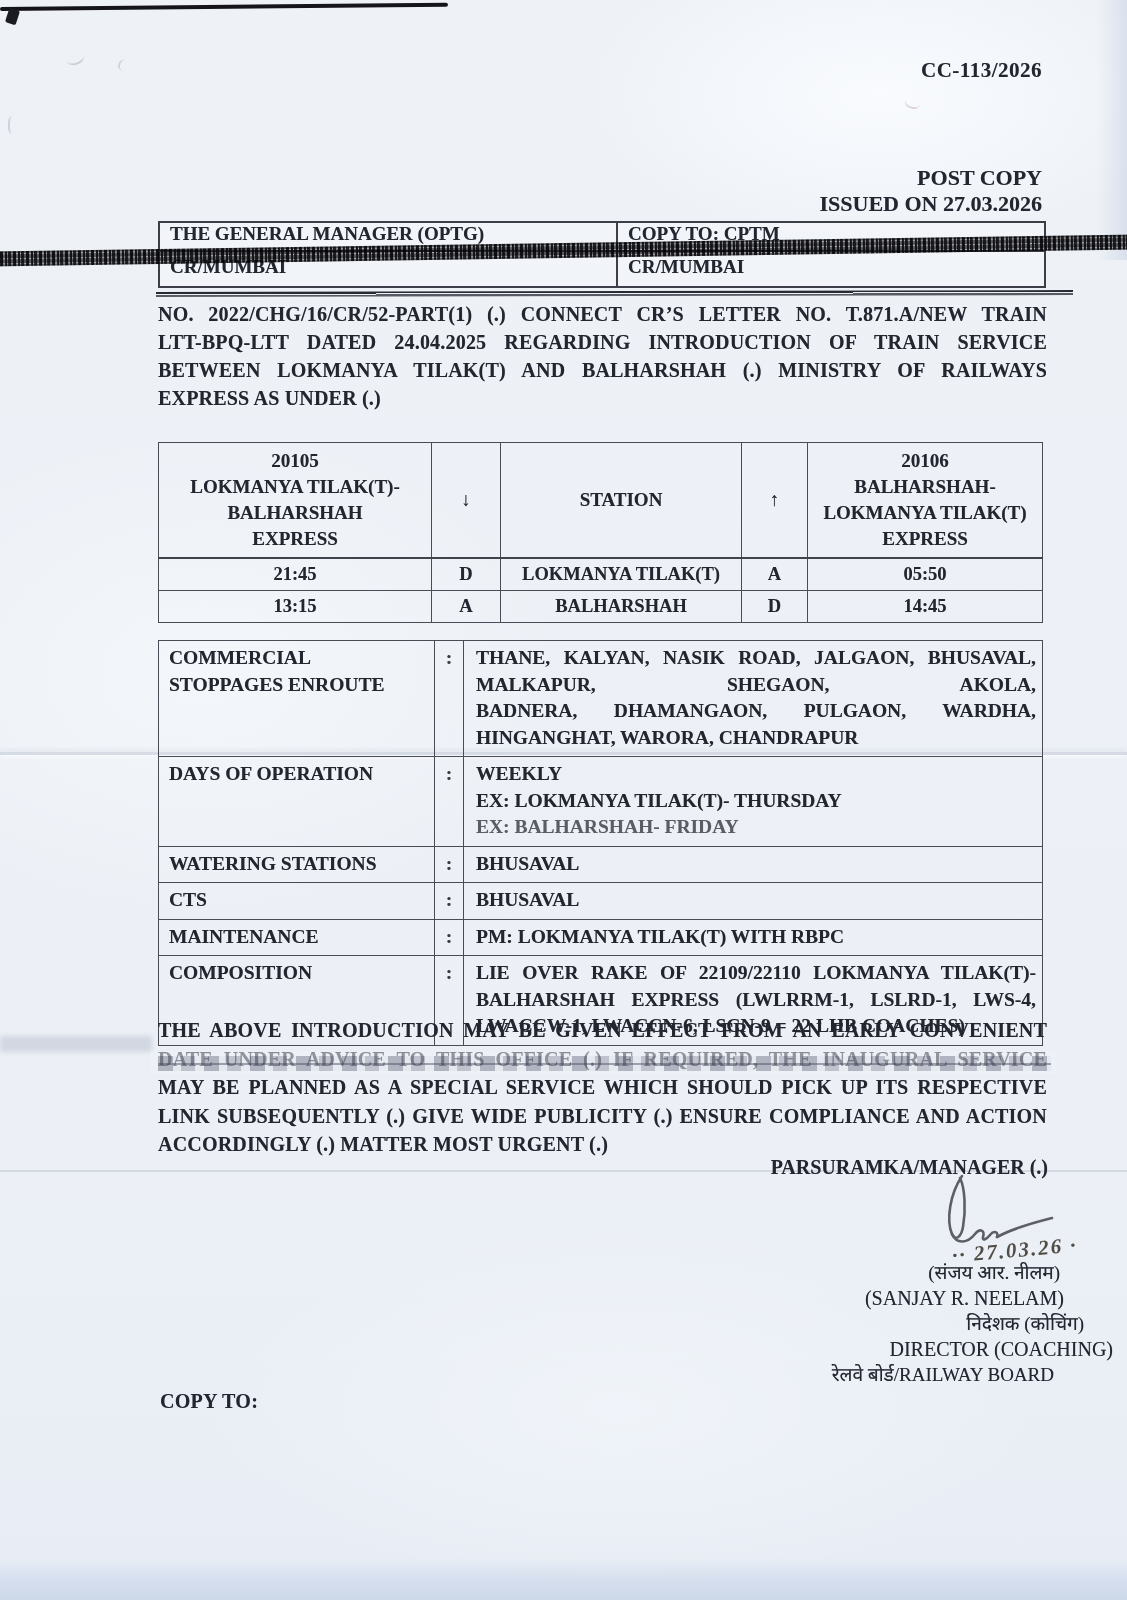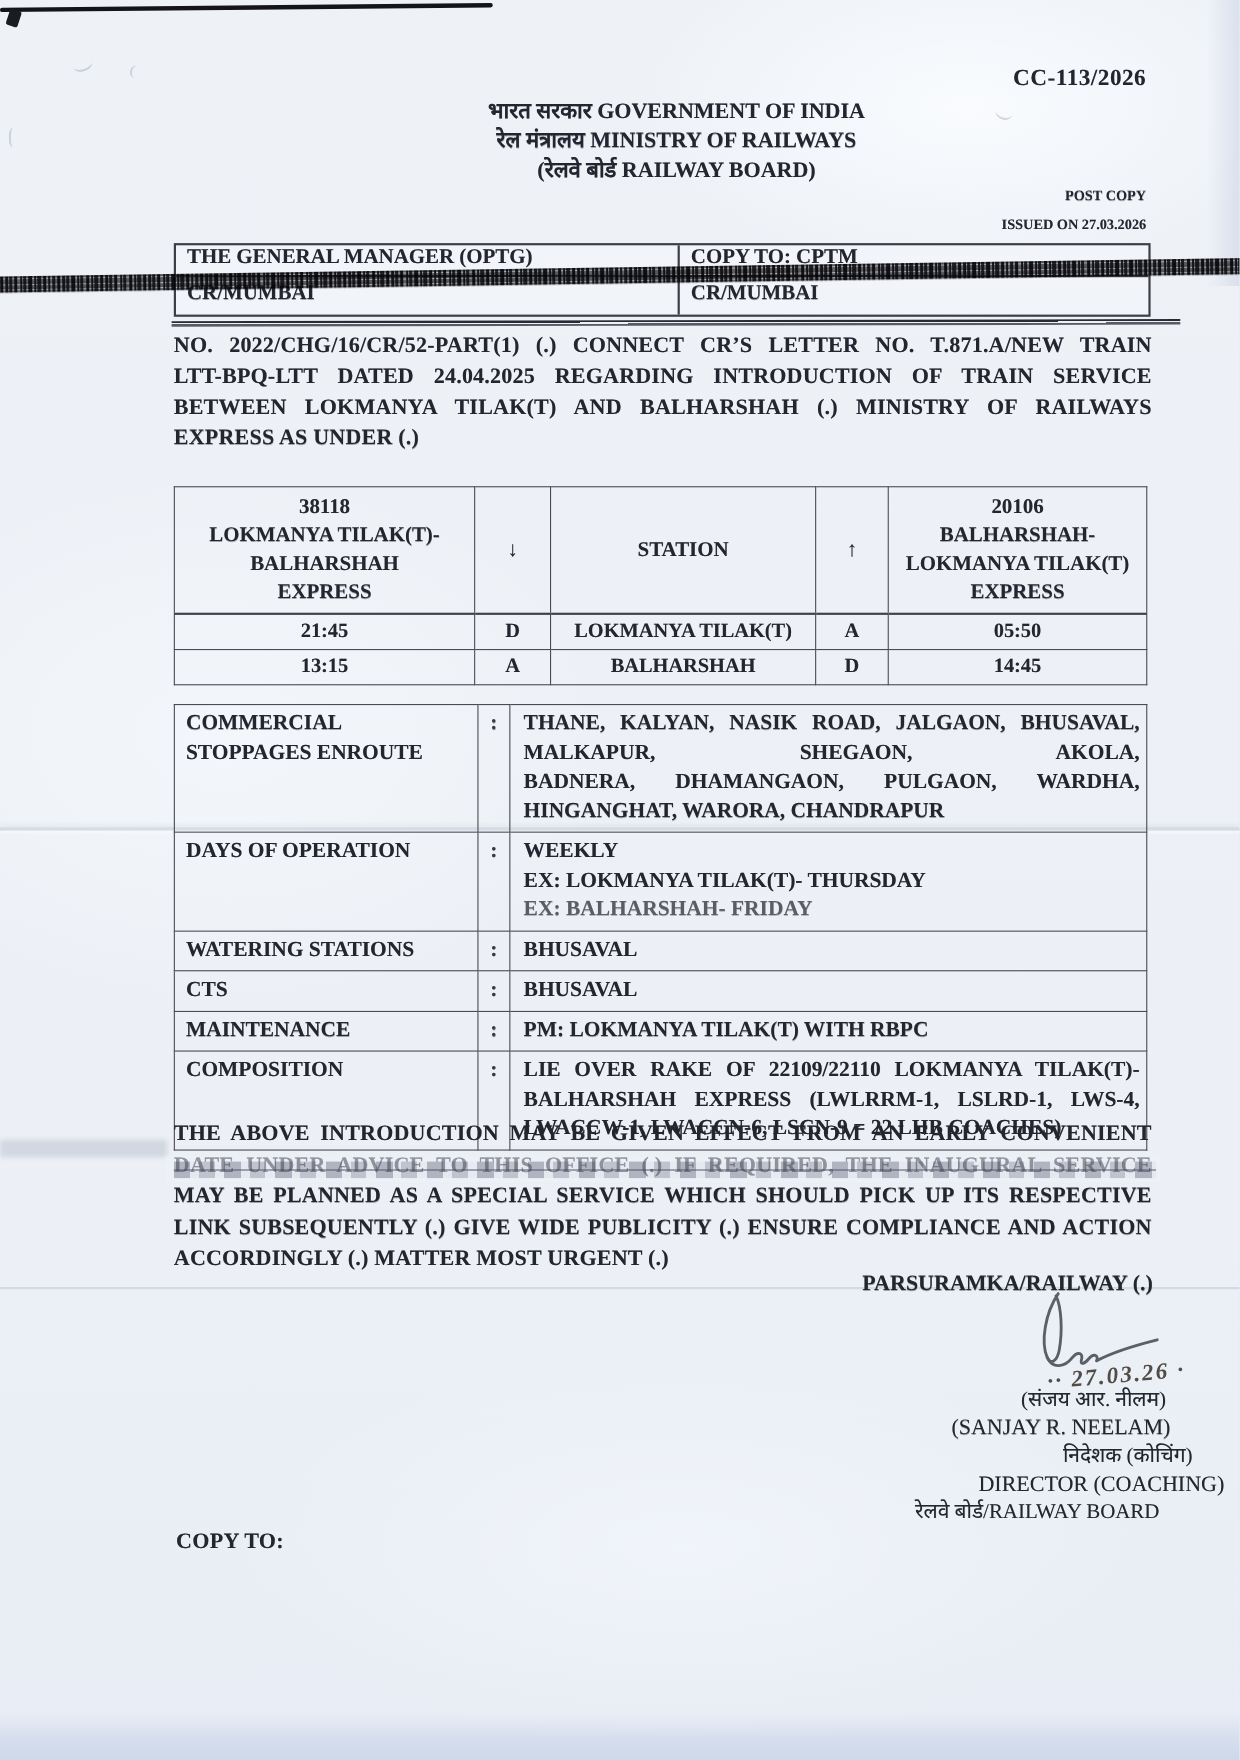--- a/index.html
+++ b/index.html
@@ -46,21 +46,21 @@
       linear-gradient(180deg, rgba(0,0,0,0) 7px, rgba(55,58,78,.5) 7px 9px, rgba(0,0,0,0) 9px),
       repeating-linear-gradient(90deg, rgba(58,62,85,.4) 0 15px, rgba(58,62,85,.05) 15px 23px, rgba(58,62,85,.3) 23px 37px, rgba(58,62,85,.04) 37px 46px);
     filter:blur(.7px);
   }
   .bottom-band{left:0; top:1558px; width:1127px; height:42px;
     background:linear-gradient(180deg, rgba(200,212,233,0), rgba(197,210,232,.55) 55%, rgba(200,212,231,.85));}
 
   
   .ref-number{top:58px; right:85px; font-size:21px; letter-spacing:.5px;}
   .letterhead{left:160px; top:88px; width:910px; text-align:center; font-size:20px; line-height:27px;}
-  .post-copy{top:165px; right:85px; text-align:right; font-size:13px; line-height:26px;}
+  .post-copy{top:165px; right:85px; text-align:right; font-size:22px; line-height:26px;}
 
   
   .addr{left:158px; top:221px; width:884px; border:2px solid #3e3e49; display:grid;
     grid-template-columns:458px 1fr; grid-template-rows:29px 34px; background:rgba(248,250,253,.35);}
   .addr .c{padding-left:10px; overflow:hidden;}
   .addr .c1{border-right:2px solid #3e3e49; border-bottom:2px solid #3e3e49; font-size:19px;}
   .addr .c2{border-bottom:2px solid #3e3e49; font-size:19px;}
   .addr .c3{border-right:2px solid #3e3e49; font-size:19px; font-weight:600; padding-top:4px;}
   .addr .c4{font-size:19px; font-weight:600; padding-top:4px;}
 
@@ -113,25 +113,20 @@
   <div class="abs pencil3"></div>
   <div class="abs pencil4"></div>
   <div class="abs right-tint"></div>
   <div class="abs crease1"></div>
   <div class="abs crease2"></div>
   <div class="abs margin-smudge"></div>
   <div class="abs bottom-band"></div>
 
   <div class="abs ref-number b">CC-113/2026</div>
 
-  <div class="abs letterhead b">
-    <div>भारत सरकार GOVERNMENT OF INDIA</div>
-    <div>रेल मंत्रालय  MINISTRY OF RAILWAYS</div>
-    <div>(रेलवे बोर्ड RAILWAY BOARD)</div>
-  </div>
 
   <div class="abs post-copy b">
     <div>POST COPY</div>
     <div>ISSUED ON 27.03.2026</div>
   </div>
 
   <div class="abs addr">
     <div class="c c1 b">THE GENERAL MANAGER (OPTG)</div>
     <div class="c c2 b">COPY TO: CPTM</div>
     <div class="c c3">CR/MUMBAI</div>
@@ -150,21 +145,21 @@
   <table class="abs sched">
     <colgroup>
         <col style="width:273px">
         <col style="width:69px">
         <col style="width:241px">
         <col style="width:66px">
         <col style="width:235px">
       </colgroup>
     <tbody>
         <tr>
-      <th class="pre">38118
+      <th class="pre">20105
 LOKMANYA TILAK(T)-
 BALHARSHAH
 EXPRESS</th>
       <th class="arrow">↓</th>
       <th>STATION</th>
       <th class="arrow">↑</th>
       <th class="pre">20106
 BALHARSHAH-
 LOKMANYA TILAK(T)
 EXPRESS</th>
@@ -249,21 +244,21 @@
   <div class="abs para para2">
     <div class="line j"><span>THE ABOVE INTRODUCTION MAY BE GIVEN EFFECT FROM </span><span class="b" style="font-weight:900">AN EARLY CONVENIENT</span></div>
     <div class="line j">DATE UNDER ADVICE TO THIS OFFICE (.) IF REQUIRED, THE INAUGURAL SERVICE</div>
     <div class="line j">MAY BE PLANNED AS A SPECIAL SERVICE WHICH SHOULD PICK UP ITS RESPECTIVE</div>
     <div class="line j">LINK SUBSEQUENTLY (.) GIVE WIDE PUBLICITY (.) ENSURE COMPLIANCE AND ACTION</div>
     <div class="line">ACCORDINGLY (.) MATTER MOST URGENT (.)</div>
   </div>
   <div class="abs whiteout"></div>
   <div class="abs ghost-strike"></div>
 
-  <div class="abs sign-off">PARSURAMKA/RAILWAY (.)</div>
+  <div class="abs sign-off">PARSURAMKA/MANAGER (.)</div>
 
   <svg class="abs sig-svg" width="160" height="86" viewBox="0 0 160 86">
     <g fill="none" stroke="#44464e" stroke-width="2.6" stroke-linecap="round" opacity="0.85">
       <path d="M62,4 C50,22 46,48 52,62 C55,69 61,66 63,55 C66,38 65,16 60,6"></path>
       <path d="M52,62 C57,73 68,71 75,62 C80,56 85,58 83,65 C82,69 86,68 90,63 C94,58 99,60 97,65"></path>
       <path d="M97,65 C110,58 128,52 152,46"></path>
     </g>
   </svg>
   <div class="abs sig-date">·· 27.03.26 ·</div>
   <div class="abs sig-block">

